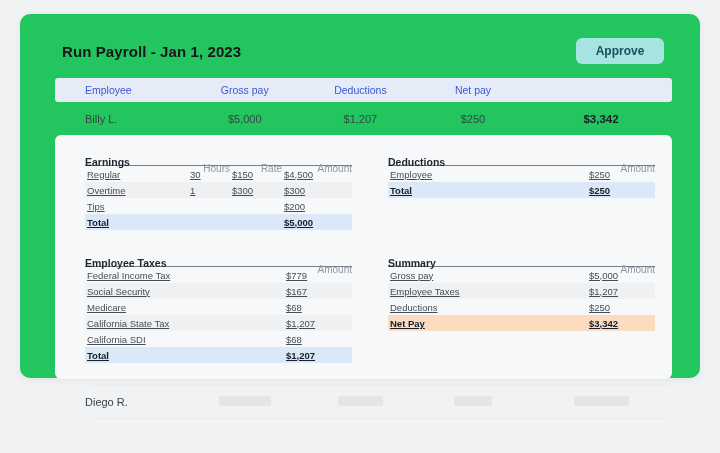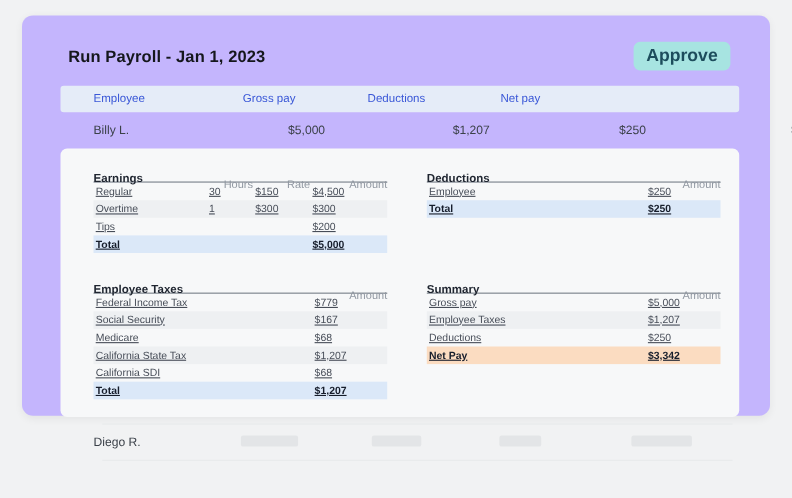--- a/index.html
+++ b/index.html
@@ -5,45 +5,45 @@
   * { margin:0; padding:0; box-sizing:border-box; }
   html,body { width:720px; height:453px; }
   body {
     background:#f1f2f3;
     font-family:"Liberation Sans", sans-serif;
     position:relative;
     overflow:hidden;
   }
   .card {
     position:absolute; left:20px; top:14px; width:680px; height:364px;
-    background:#c4b5fd; border-radius:10px;
+    background:#22c55e; border-radius:10px;
     box-shadow:0 2px 8px rgba(0,0,0,0.06);
   }
   
   .card-header {
     display:flex; justify-content:space-between; align-items:center;
     padding:24px 36px 14px 42px;
   }
   .title { font-size:15px; font-weight:bold; color:#15171c; letter-spacing:.1px; }
   .approve-btn {
     background:#a7e4e1; color:#1d4d5c; border:none; cursor:pointer;
     font-family:"Liberation Sans", sans-serif;
-    font-size:16px; font-weight:bold;
+    font-size:12px; font-weight:bold;
     width:88px; height:26px; border-radius:6px;
   }
   
   .table-wrap { padding:0 28px 0 35px; }
   .cols5 { display:grid; grid-template-columns:21% 19.5% 18% 18.5% 23%; align-items:center; }
   .cols5 > div { text-align:center; }
   .cols5 > div:first-child { text-align:left; padding-left:30px; }
   .thead {
     height:24px; background:#e5ecf8; border-radius:3px;
     color:#3a57d7; font-size:10.5px; font-weight:normal;
   }
-  .row-main { height:33px; font-size:11px; color:#3b4149; cursor:pointer;gap:34px; }
+  .row-main { height:33px; font-size:11px; color:#3b4149; cursor:pointer; }
   .row-main .netpay { font-weight:bold; color:#1b2026; font-size:11.5px; }
   .row-collapsed { height:32px; font-size:11px; color:#3b4149; cursor:pointer; }
   .ph { display:inline-block; height:10px; border-radius:2px; background:#e3e5e7; }
   .ph-1 { width:52px; } .ph-2 { width:45px; } .ph-3 { width:38px; } .ph-4 { width:55px; }
   .divider { border:none; border-top:1px solid #e8eaec; margin-left:38px; margin-right:6px; }
   
   .detail-panel {
     background:#f7f8f9; border-radius:6px;
     display:grid; grid-template-columns:1fr 1fr;
     column-gap:36px; row-gap:20px;

